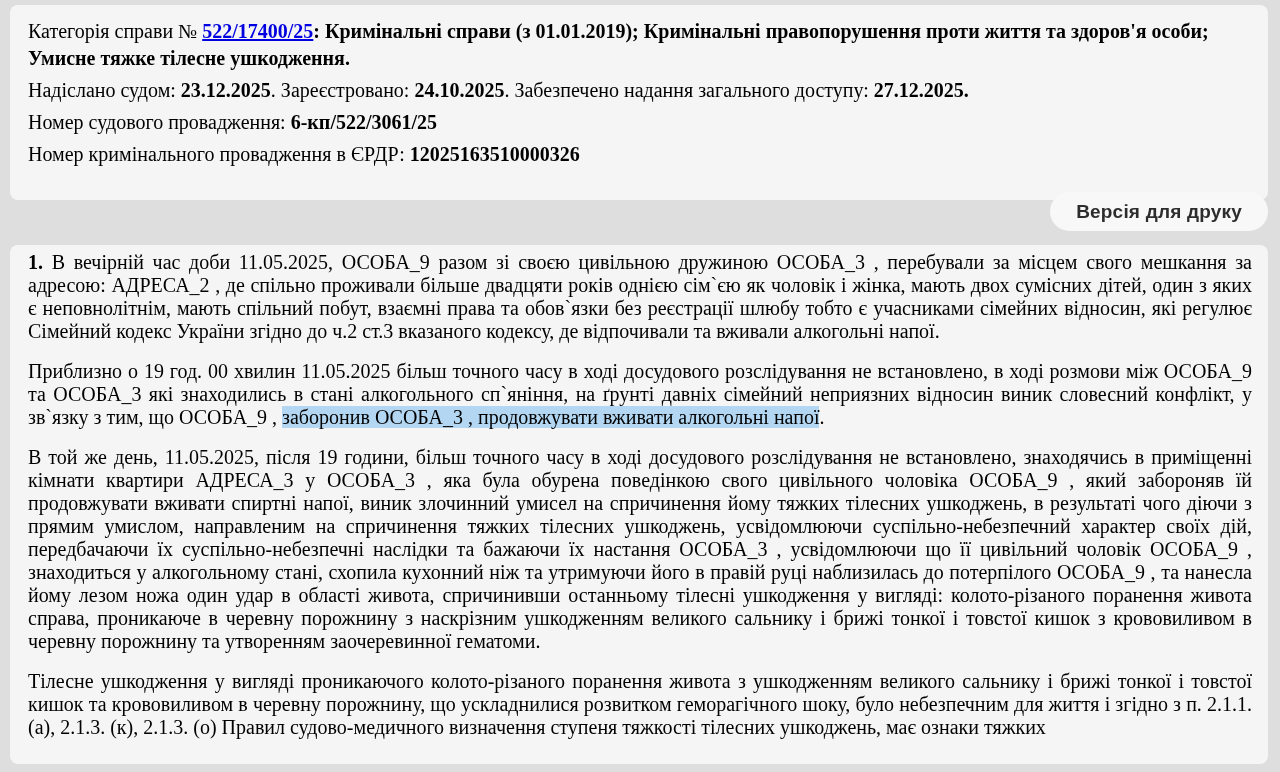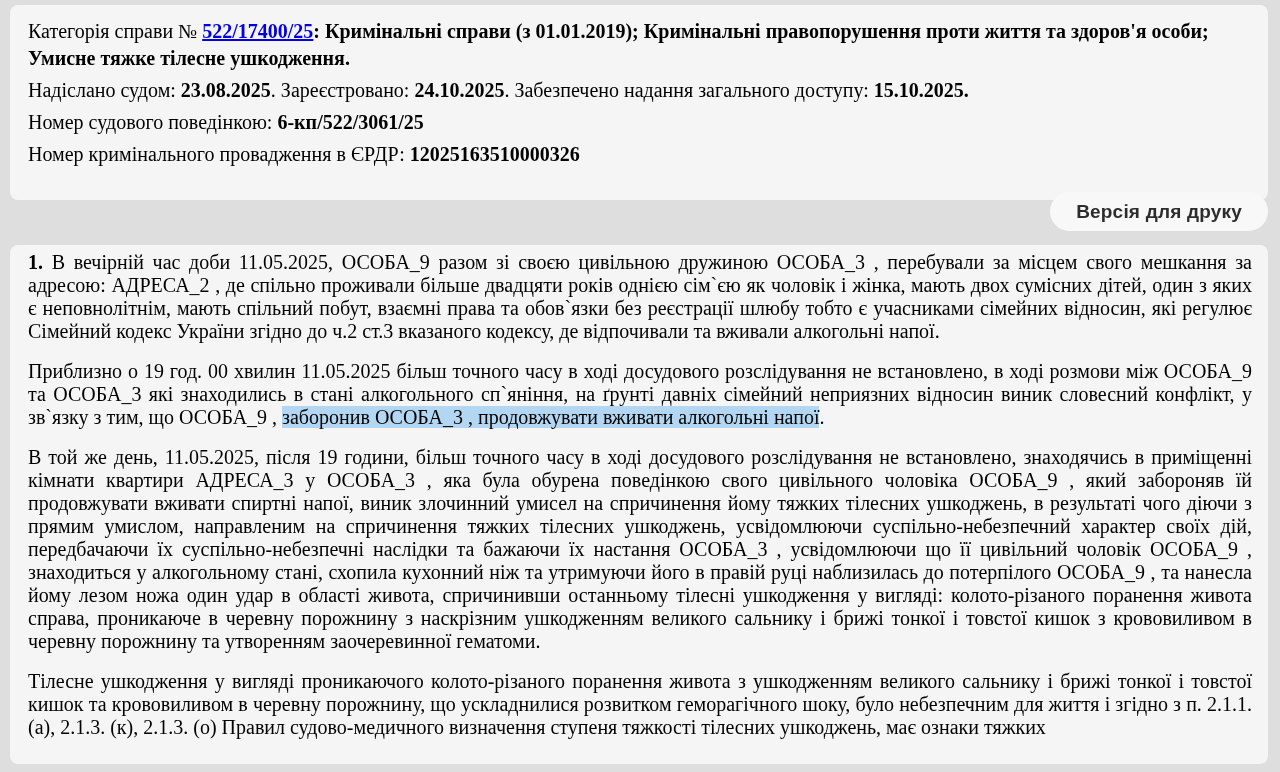--- a/index.html
+++ b/index.html
@@ -74,22 +74,22 @@
   }
   .seg-highlight{
     background:var(--hl-color);
   }
 </style>
 </head>
 <body>
 
 <section class="card header-card">
     <p><span class="seg">Категорія справи № </span><a href="#" class="case-link">522/17400/25</a><span class="seg-bold">: Кримінальні справи (з 01.01.2019); Кримінальні правопорушення проти життя та здоров'я особи; Умисне тяжке тілесне ушкодження.</span></p>
-    <p><span class="seg">Надіслано судом: </span><span class="seg-bold">23.08.2025</span><span class="seg">. Зареєстровано: </span><span class="seg-bold">24.10.2025</span><span class="seg">. Забезпечено надання загального доступу: </span><span class="seg-bold">15.10.2025.</span></p>
-    <p><span class="seg">Номер судового поведінкою: </span><span class="seg-bold">6-кп/522/3061/25</span></p>
+    <p><span class="seg">Надіслано судом: </span><span class="seg-bold">23.12.2025</span><span class="seg">. Зареєстровано: </span><span class="seg-bold">24.10.2025</span><span class="seg">. Забезпечено надання загального доступу: </span><span class="seg-bold">27.12.2025.</span></p>
+    <p><span class="seg">Номер судового провадження: </span><span class="seg-bold">6-кп/522/3061/25</span></p>
     <p><span class="seg">Номер кримінального провадження в ЄРДР: </span><span class="seg-bold">12025163510000326</span></p>
   </section>
 
 <div class="btn-row">
   <button class="print-btn">Версія для друку</button>
 </div>
 
 <section class="card content-card">
     <p><span class="seg-bold">1.</span><span class="seg"> В вечірній час доби 11.05.2025, ОСОБА_9 разом зі своєю цивільною дружиною ОСОБА_3 , перебували за місцем свого мешкання за адресою: АДРЕСА_2 , де спільно проживали більше двадцяти років однією сім`єю як чоловік і жінка, мають двох сумісних дітей, один з яких є неповнолітнім, мають спільний побут, взаємні права та обов`язки без реєстрації шлюбу тобто є учасниками сімейних відносин, які регулює Сімейний кодекс України згідно до ч.2 ст.3 вказаного кодексу, де відпочивали та вживали алкогольні напої.</span></p>
     <p><span class="seg">Приблизно о 19 год. 00 хвилин 11.05.2025 більш точного часу в ході досудового розслідування не встановлено, в ході розмови між ОСОБА_9 та ОСОБА_3 які знаходились в стані алкогольного сп`яніння, на ґрунті давніх сімейний неприязних відносин виник словесний конфлікт, у зв`язку з тим, що ОСОБА_9 , </span><span class="seg-highlight">заборонив ОСОБА_3 , продовжувати вживати алкогольні напої</span><span class="seg">.</span></p>

